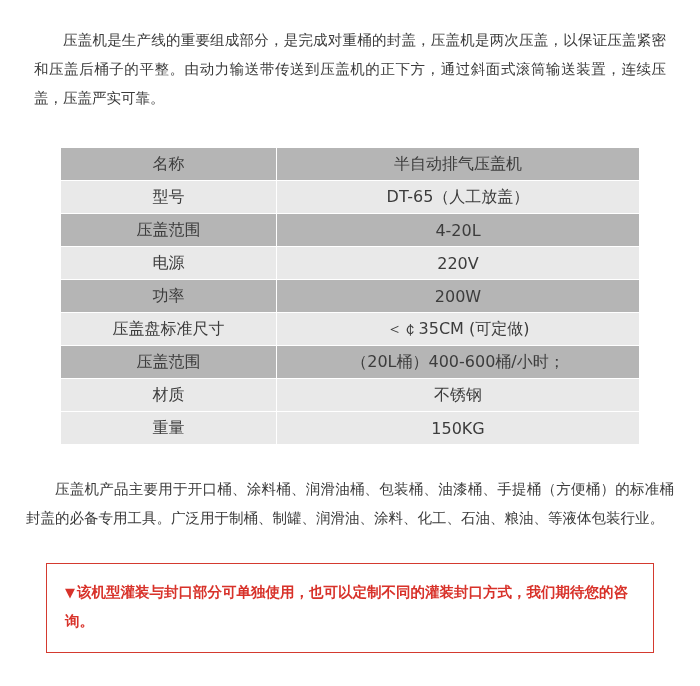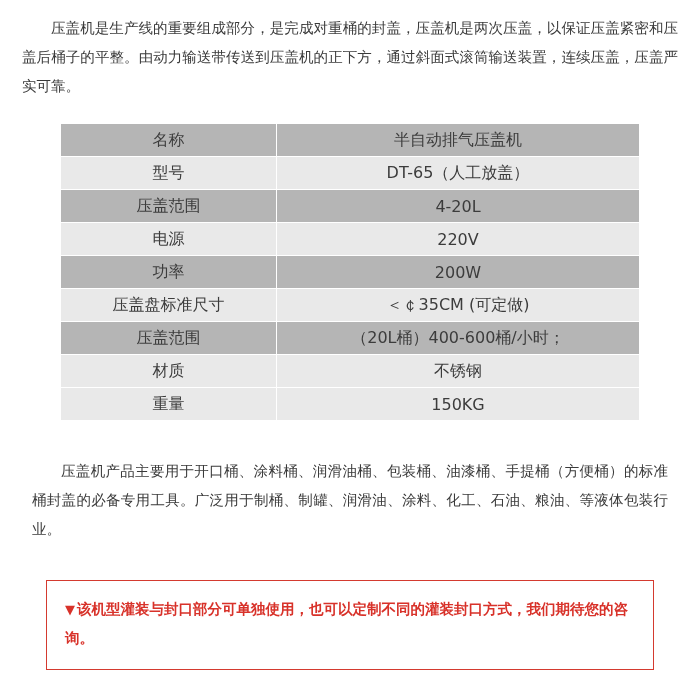--- a/index.html
+++ b/index.html
@@ -14,21 +14,21 @@
     color: #333333;
     overflow: hidden;
   }
   .page {
     width: 700px;
     height: 686px;
     position: relative;
     box-sizing: border-box;
   }
   .intro {
-    margin: 0;
+    margin: 12px;
     padding: 14px 22px 0 22px;
     font-size: 14.5px;
     line-height: 29px;
     color: #3a3a3a;
     text-indent: 2em;
     text-align: justify;
   }
   .spec-wrap {
     padding: 22px 0 0 0;
     display: flex;
@@ -54,21 +54,21 @@
     vertical-align: middle;
   }
   table.spec td.v {
     vertical-align: middle;
     text-align: center;
   }
   tr.dark td { background: #b5b5b5; }
   tr.light td { background: #e9e9e9; }
 
   .body-text {
-    margin: 10px;
+    margin: 4px;
     padding: 26px 22px 0 22px;
     font-size: 14.5px;
     line-height: 29px;
     color: #3a3a3a;
     text-indent: 2em;
     text-align: justify;
   }
 
   .notice-wrap {
     padding: 26px 0 0 0;

